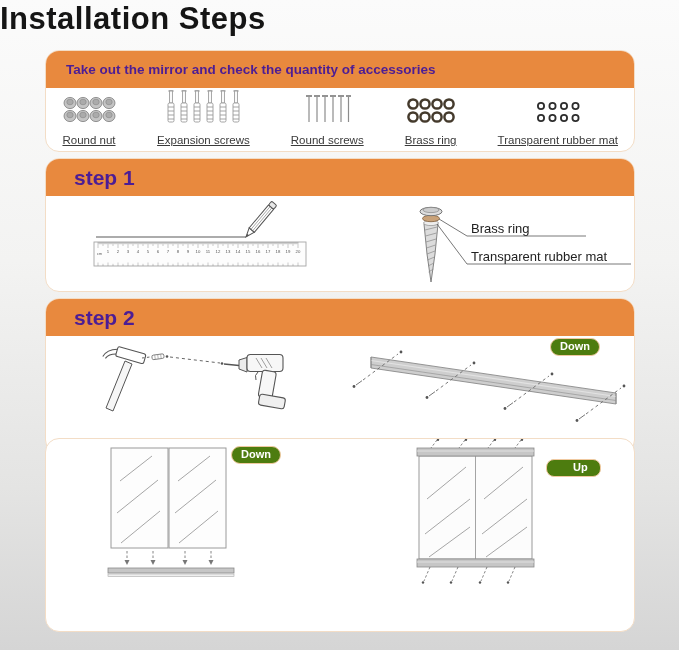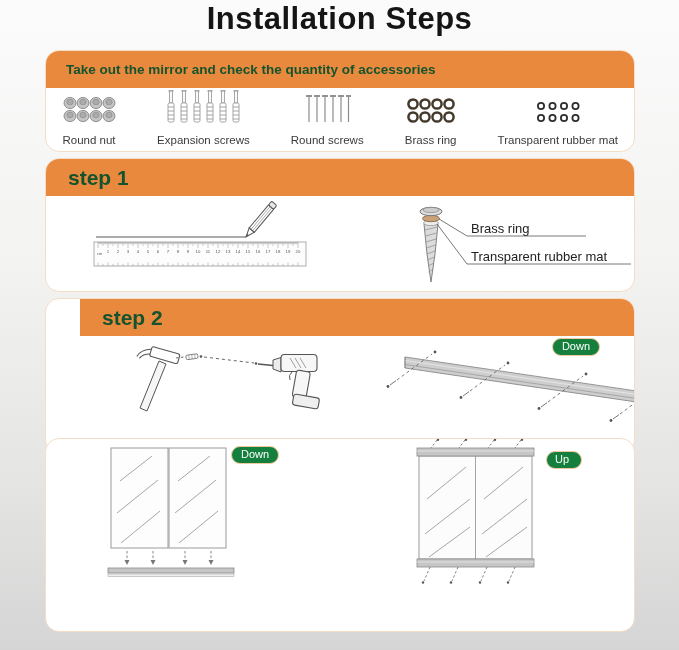--- a/index.html
+++ b/index.html
@@ -2,44 +2,44 @@
 <html><head>
 <meta charset="utf-8">
 <style>
   html,body{margin:0;padding:0;}
   body{
     width:679px;height:650px;overflow:hidden;position:relative;
     font-family:"Liberation Sans",sans-serif;
     background:linear-gradient(180deg,#fbfbfb 0%,#f3f3f2 40%,#e4e4e3 75%,#d5d5d5 100%);
   }
   .page-title{
-    position:absolute;left:0;top:1px;width:679px;text-align:center;
+    position:absolute;left:0;top:1px;width:679px;
     font-size:31px;font-weight:bold;color:#151515;letter-spacing:.5px;
   }
   .card{
     position:absolute;left:45px;width:590px;background:#ffffff;
     border:1px solid #f3ddc6;border-radius:14px;overflow:hidden;box-sizing:border-box;
   }
   .card-header{
-    background:#E8893E;height:37px;display:flex;align-items:center;color:#14532d;
+    background:#E8893E;height:37px;display:flex;align-items:center;color:#4c1d95;
   }
   .acc-header-text{font-size:13.5px;font-weight:bold;padding-left:20px;}
-  .step-word{font-size:21px;font-weight:bold;margin-left:22px;line-height:37px;}
+  .step-word{font-size:21px;font-weight:bold;margin-left:28px;line-height:37px;}
   .step-desc{font-size:11.5px;font-weight:bold;margin-left:16px;opacity:.97;}
   .card-content{position:relative;}
   .acc-row{
     display:flex;justify-content:space-between;align-items:flex-end;
     padding:8px 16px 6px 16px;height:50px;
   }
   .acc-item{display:flex;flex-direction:column;align-items:center;justify-content:flex-end;}
-  .acc-label{font-size:11.5px;color:#3a3a3a;margin-top:10px;white-space:nowrap;}
+  .acc-label{font-size:11.5px;color:#3a3a3a;margin-top:10px;white-space:nowrap;text-decoration:underline;}
   .badge{
     position:absolute;display:inline-block;padding:1px 9px 2px 9px;
-    background:#15803d;border:1.5px solid #f0c9a0;border-radius:10px;
-    color:#ffffff;font-size:11px;font-weight:normal;line-height:13px;text-align:center;
+    background:#4d7c0f;border:1.5px solid #f0c9a0;border-radius:10px;
+    color:#ffffff;font-size:11px;font-weight:bold;line-height:13px;text-align:center;
   }
   svg{display:block;}
 </style>
 </head>
 <body>
 
 <div class="page-title">Installation Steps</div>
 
 <div class="card" style="top:50px;height:102px;">
   <div class="card-header">
@@ -503,21 +503,21 @@
       <g stroke="#555555" stroke-width=".8" fill="none">
         <path d="M393,23 L421,40 L540,40"></path>
         <path d="M391,28 L421,68 L585,68"></path>
       </g>
       <text x="425" y="37" font-size="13" fill="#222222">Brass ring</text>
       <text x="425" y="65" font-size="13" fill="#222222">Transparent rubber mat</text>
     </svg>
   </div>
 </div>
 
-<div class="card" style="top:298px;height:156px;padding-left:34px;">
+<div class="card" style="top:298px;height:156px;">
   <div class="card-header">
     <span class="step-word">step 2</span>
   </div>
   <div class="card-content" style="height:96px;">
     <svg width="590" height="96" viewBox="0 0 590 96">
 
       <g>
         <path d="M60,72 L79,25 L86,28 L67,75 Z" fill="#f6f6f6" stroke="#555555" stroke-width="1"></path>
         <g transform="rotate(16 84 20)">
           <rect x="70" y="14" width="29" height="10" rx="2" fill="#ffffff" stroke="#555555" stroke-width="1.1"></rect>
@@ -655,15 +655,15 @@
           <line x1="412" y1="128" x2="406" y2="142" stroke-dasharray="2.5,2"></line>
             <circle cx="405" cy="143.5" r="1.2" fill="#555555" stroke="none"></circle>
           <line x1="441" y1="128" x2="435" y2="142" stroke-dasharray="2.5,2"></line>
             <circle cx="434" cy="143.5" r="1.2" fill="#555555" stroke="none"></circle>
           <line x1="469" y1="128" x2="463" y2="142" stroke-dasharray="2.5,2"></line>
             <circle cx="462" cy="143.5" r="1.2" fill="#555555" stroke="none"></circle>
         </g>
       </g>
     </svg>
     <div class="badge" style="left:185px;top:7px;">Down</div>
-    <div class="badge" style="left:500px;top:12px;padding:1px 12px 2px 8px;">Up</div>
+    <div class="badge" style="left:500px;top:20px;padding:1px 12px 2px 26px;border-radius:8px;">Up</div>
   </div>
 </div>
 
 </body></html>

